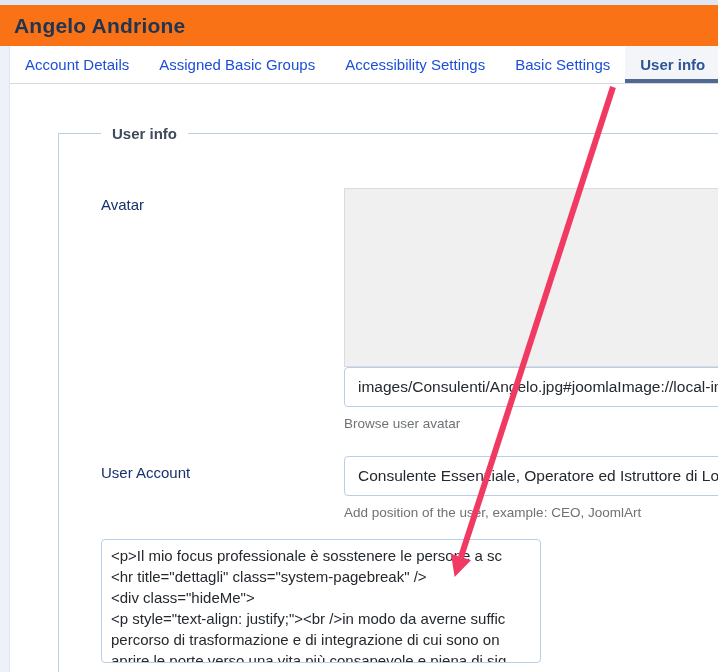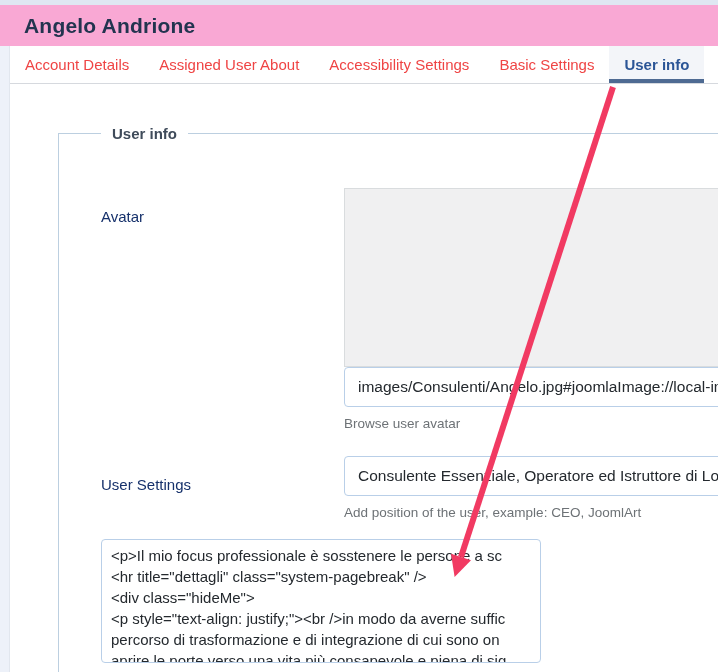--- a/index.html
+++ b/index.html
@@ -5,42 +5,42 @@
   * { box-sizing: border-box; margin: 0; padding: 0; }
   html, body { width: 718px; height: 672px; }
   body {
     position: relative;
     overflow: hidden;
     background: #edf1f9;
     font-family: "Liberation Sans", sans-serif;
     color: #24292e;
   }
   .top-strip { height: 5px; background: #dfe7f2; }
-  .page-header { height: 41px; background: #f9a8d4; display: flex; align-items: center; padding-left: 24px; }
+  .page-header { height: 41px; background: #f97316; display: flex; align-items: center; padding-left: 14px; }
   .page-header h1 { font-size: 21px; font-weight: 700; color: #22344f; letter-spacing: 0.2px; }
 
   .card {
     margin-left: 9px;
     background: #ffffff;
     min-height: 626px;
     border-left: 1px solid #e1e6ee;
   }
   .tabs {
     display: flex;
     height: 38px;
     border-bottom: 1px solid #d6d9de;
     align-items: stretch;
     white-space: nowrap;
   }
   .tab {
     display: flex;
     align-items: center;
     padding: 0 15px;
     font-size: 15px;
-    color: #ef4444;
+    color: #1d4ed8;
     cursor: pointer;
     border-bottom: 4px solid transparent;
     padding-top: 4px;
     background: transparent;
     border-top: none; border-left: none; border-right: none;
     font-family: "Liberation Sans", sans-serif;
   }
   .tab.active {
     background: #f3f5f9;
     color: #2b5596;
@@ -60,21 +60,20 @@
     font-weight: 700;
     color: #3f4b5a;
     padding: 0 11px;
   }
   .row { display: flex; margin-bottom: 24px; }
   .row-label {
     flex: 0 0 243px;
     padding-top: 8px;
     font-size: 15px;
     color: #16316b;
-    margin-top: 12px;
   }
   .row-control { flex: 0 0 440px; }
 
   .avatar-preview {
     height: 179px;
     background: #f0f0f1;
     border: 1px solid #d9dcde;
   }
   .text-input {
     width: 100%;
@@ -122,42 +121,42 @@
 
 <div class="top-strip"></div>
 
 <div class="page-header">
   <h1>Angelo Andrione</h1>
 </div>
 
 <div class="card">
   <div class="tabs">
     <button class="tab">Account Details</button>
-    <button class="tab">Assigned User About</button>
+    <button class="tab">Assigned Basic Groups</button>
     <button class="tab">Accessibility Settings</button>
     <button class="tab">Basic Settings</button>
     <button class="tab active">User info</button>
     <button class="tab">User A</button>
   </div>
 
   <div class="content">
     <fieldset class="userinfo">
       <legend>User info</legend>
 
       <div class="row">
         <div class="row-label">Avatar</div>
         <div class="row-control">
           <div class="avatar-preview"></div>
           <input class="text-input" type="text" value="images/Consulenti/Angelo.jpg#joomlaImage://local-image" style="">
           <div class="help-text">Browse user avatar</div>
         </div>
       </div>
 
       <div class="row row-position">
-        <div class="row-label">User Settings</div>
+        <div class="row-label">User Account</div>
         <div class="row-control">
           <input class="text-input" type="text" value="Consulente Essenziale, Operatore ed Istruttore di Logosinte" style="">
           <div class="help-text">Add position of the user, example: CEO, JoomlArt</div>
         </div>
       </div>
 
       <div class="row">
         <div class="row-control">
           <textarea class="about-textarea" wrap="off" spellcheck="false" style="">&lt;p&gt;Il mio focus professionale è sosstenere le persone a sc
 &lt;hr title="dettagli" class="system-pagebreak" /&gt;

